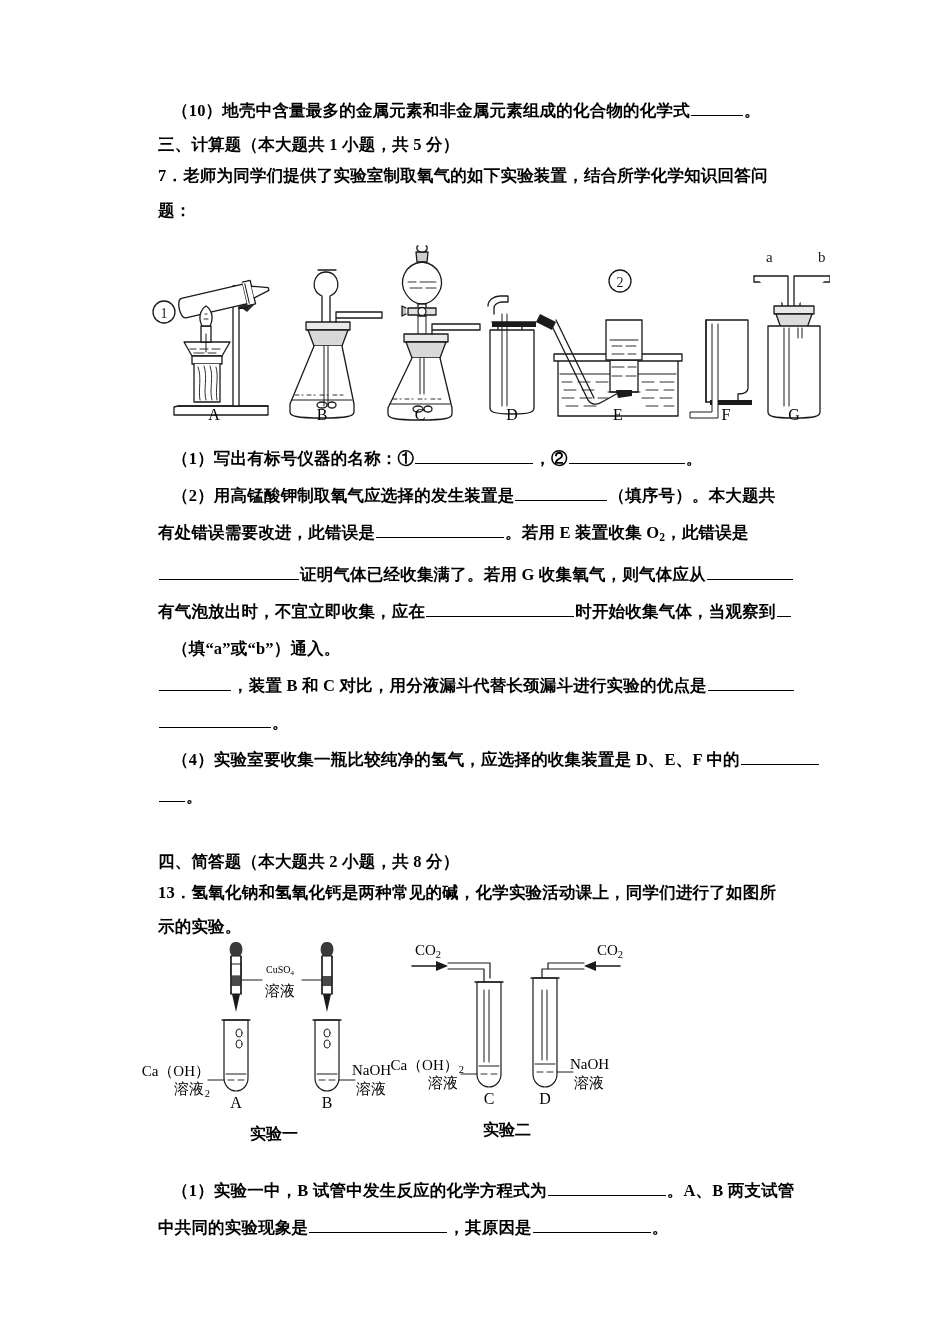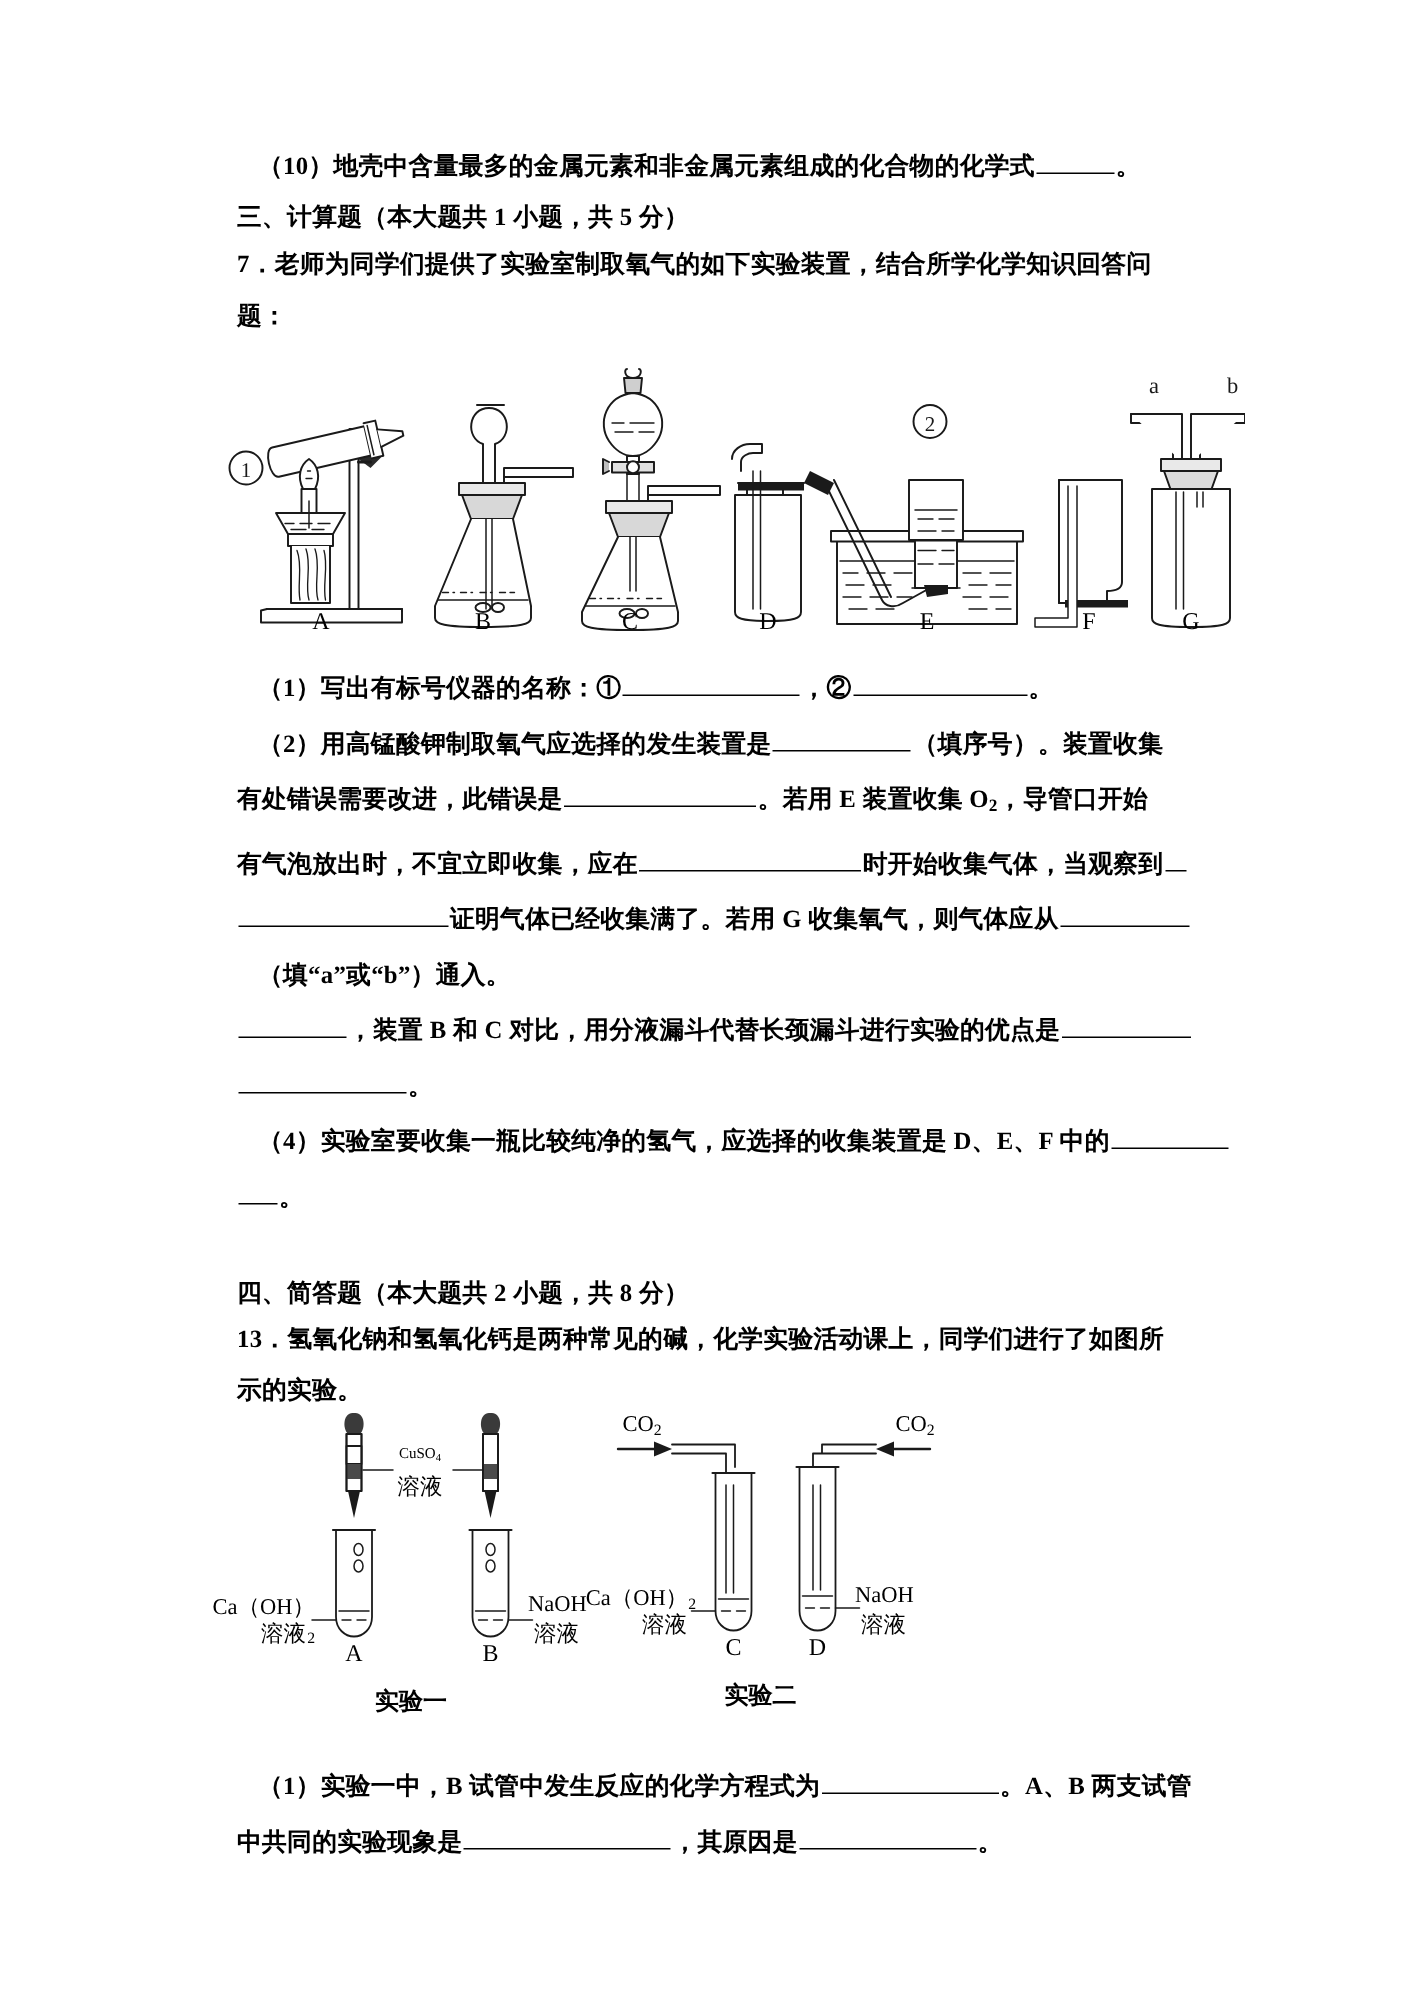--- a/index.html
+++ b/index.html
@@ -254,27 +254,27 @@
     <div class="dev-label" style="left:254px; top:172px; width:32px;">C</div>
     <div class="dev-label" style="left:346px; top:172px; width:32px;">D</div>
     <div class="dev-label" style="left:452px; top:172px; width:32px;">E</div>
     <div class="dev-label" style="left:560px; top:172px; width:32px;">F</div>
     <div class="dev-label" style="left:628px; top:172px; width:32px;">G</div>
   </div>
 
   <div class="textcol" style="top:404px;">
     <p class="line indent"><span>（1）写出有标号仪器的名称：①</span><span class="blank" style="width:118px"></span><span>，②</span><span class="blank" style="width:116px"></span><span>。</span></p>
 
-    <p class="line indent"><span>（2）用高锰酸钾制取氧气应选择的发生装置是</span><span class="blank" style="width:92px"></span><span>（填序号）。装置收集</span></p>
-
-    <p class="line"><span>有处错误需要改进，此错误是</span><span class="blank" style="width:128px"></span><span>。若用 E 装置收集 O</span><sub>2</sub><span>，导管口开始</span></p>
+    <p class="line indent"><span>（2）用高锰酸钾制取氧气应选择的发生装置是</span><span class="blank" style="width:92px"></span><span>（填序号）。本大题共</span></p>
+
+    <p class="line"><span>有处错误需要改进，此错误是</span><span class="blank" style="width:128px"></span><span>。若用 E 装置收集 O</span><sub>2</sub><span>，此错误是</span></p>
+
+    <p class="line"><span class="blank" style="width:140px"></span><span>证明气体已经收集满了。若用 G 收集氧气，则气体应从</span><span class="blank" style="width:86px"></span></p>
 
     <p class="line"><span>有气泡放出时，不宜立即收集，应在</span><span class="blank" style="width:148px"></span><span>时开始收集气体，当观察到</span><span class="blank" style="width:14px"></span></p>
-
-    <p class="line"><span class="blank" style="width:140px"></span><span>证明气体已经收集满了。若用 G 收集氧气，则气体应从</span><span class="blank" style="width:86px"></span></p>
 
     <p class="line indent">（填“a”或“b”）通入。</p>
 
 
     <p class="line"><span class="blank" style="width:72px"></span><span>，装置 B 和 C 对比，用分液漏斗代替长颈漏斗进行实验的优点是</span><span class="blank" style="width:86px"></span></p>
 
     <p class="line"><span class="blank" style="width:112px"></span><span>。</span></p>
 
     <p class="line indent"><span>（4）实验室要收集一瓶比较纯净的氢气，应选择的收集装置是 D、E、F 中的</span><span class="blank" style="width:78px"></span></p>
 

